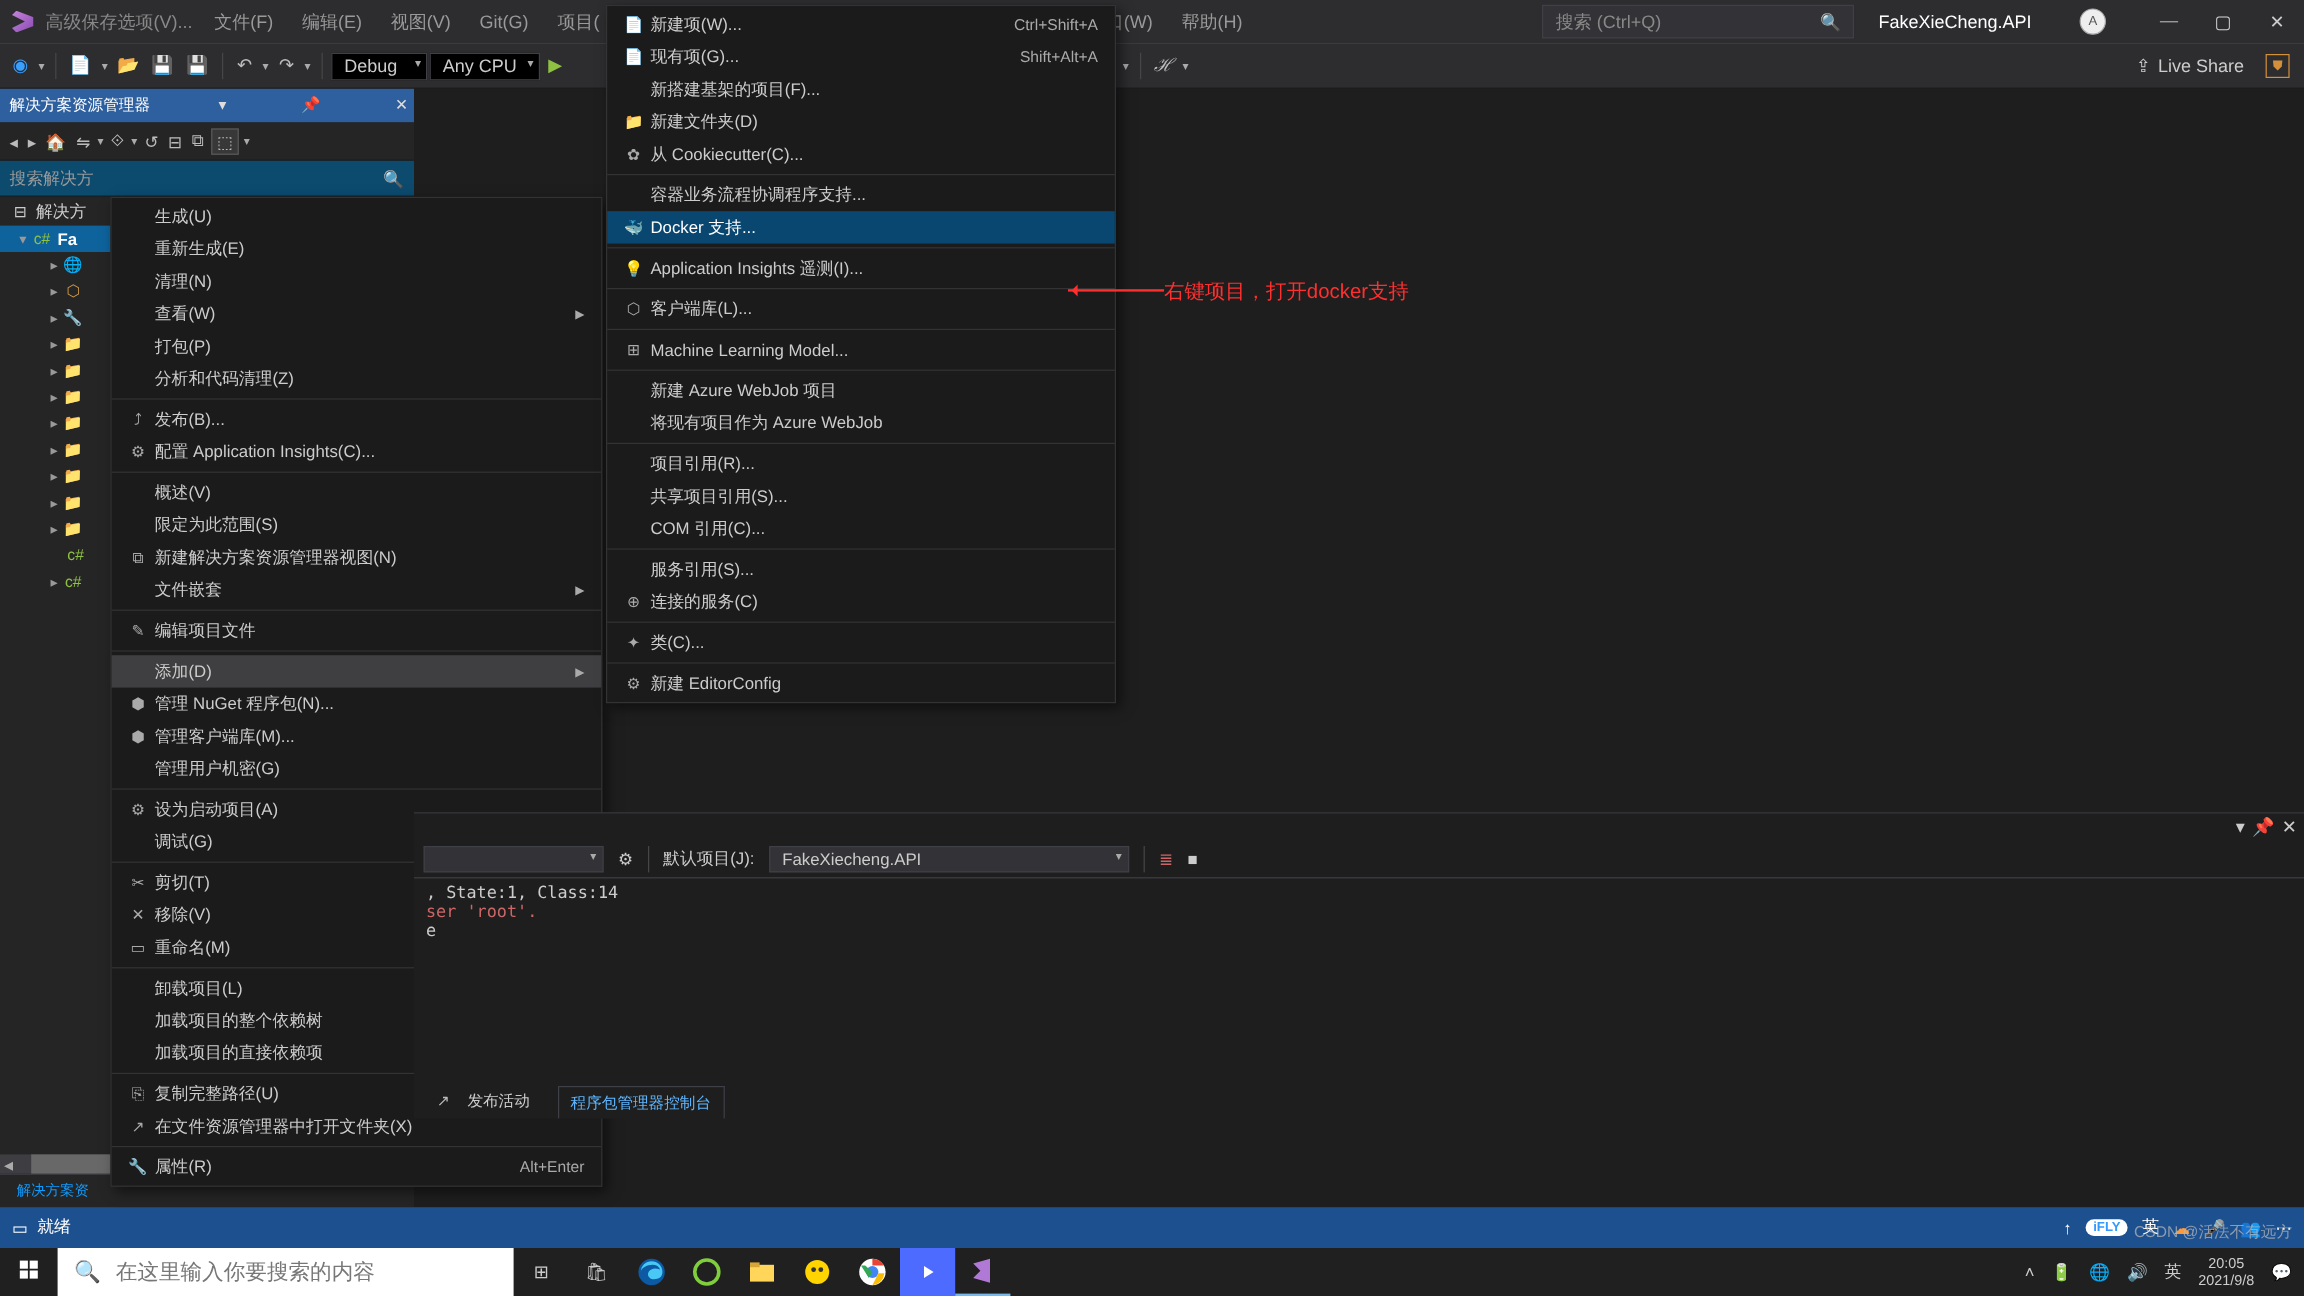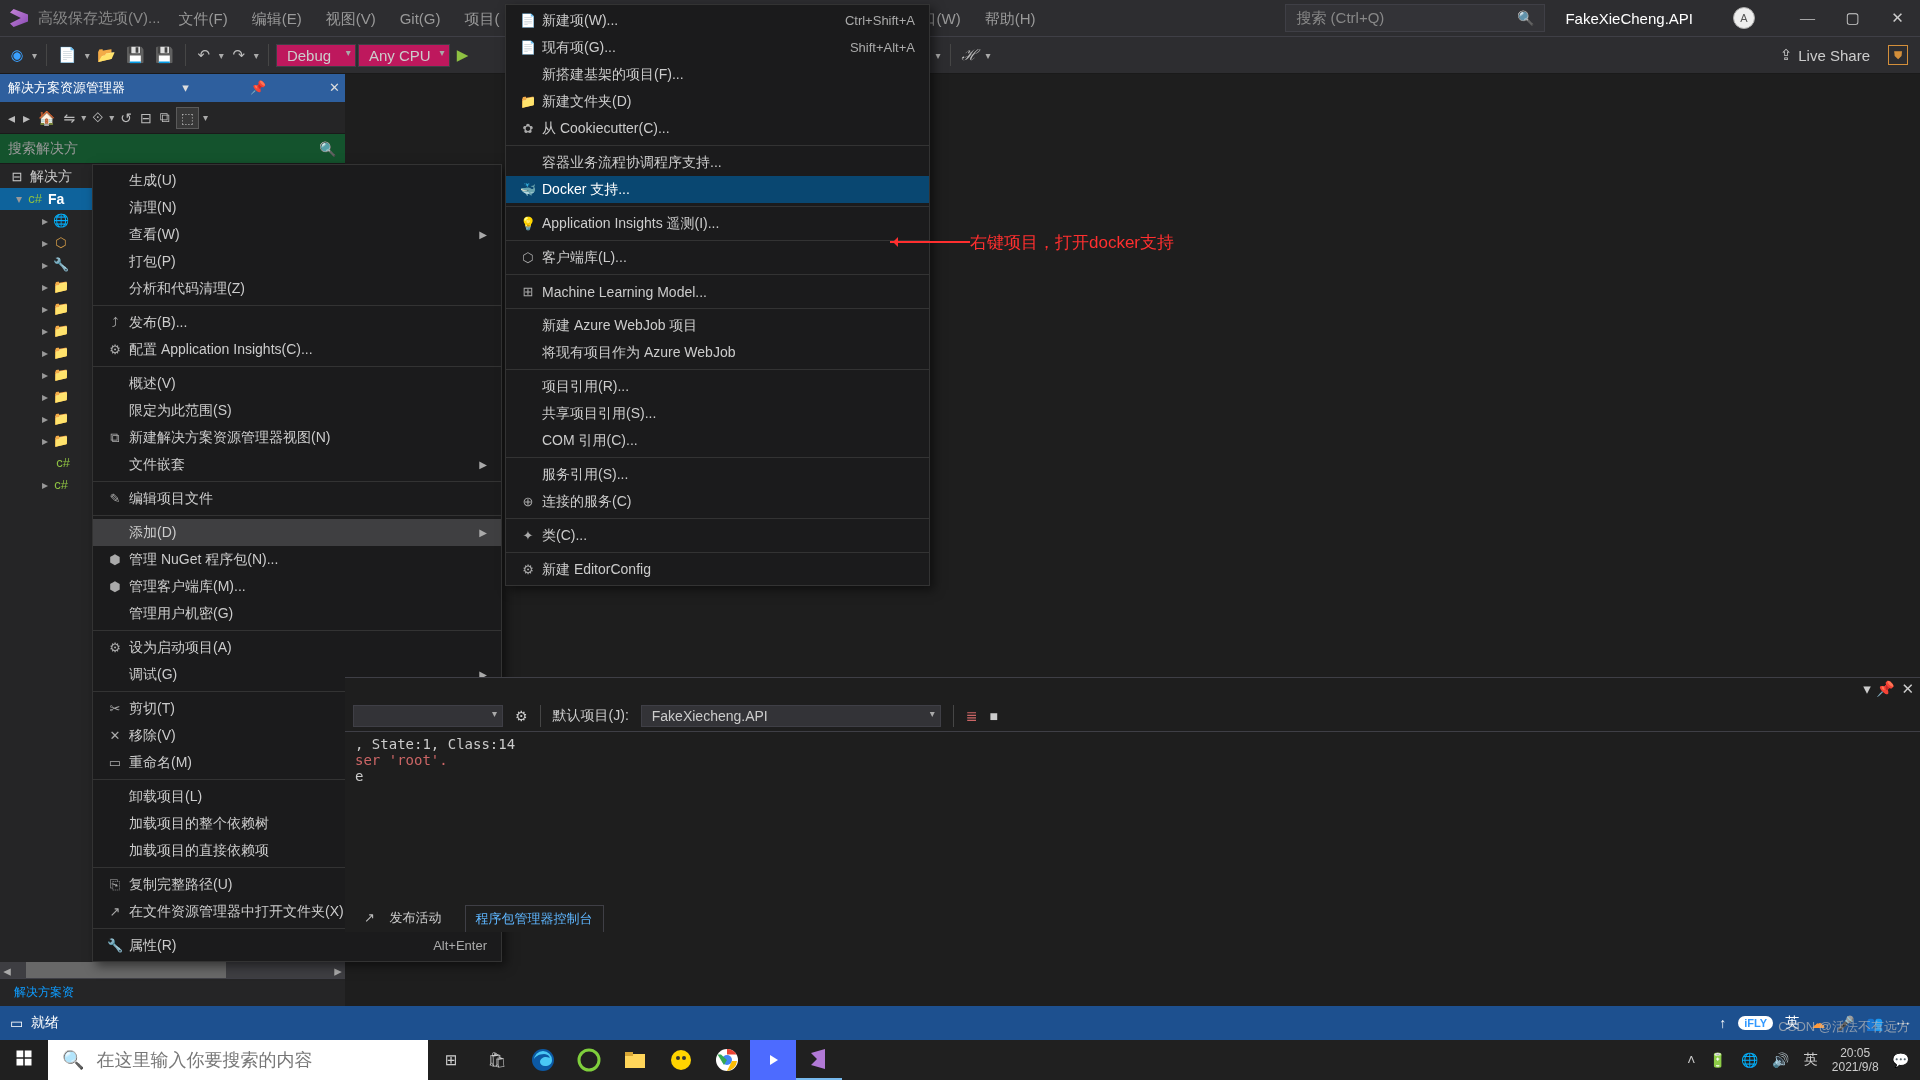--- a/index.html
+++ b/index.html
@@ -14,36 +14,36 @@
 #titlebar .spacer{flex:1}
 #titlebar .search{width:260px;height:28px;background:#333337;border:1px solid #3f3f46;display:flex;align-items:center;color:#888;padding:0 10px;margin-right:20px}
 #titlebar .search .mag{margin-left:auto;font-size:14px}
 #titlebar .proj{color:#fff;margin-right:40px;font-weight:500}
 #titlebar .avatar{width:22px;height:22px;border-radius:50%;background:#eee;border:1px solid #aaa;display:flex;align-items:center;justify-content:center;font-size:11px;color:#555;margin-right:30px}
 #titlebar .wbtn{width:45px;text-align:center;color:#ccc;font-family:Segoe UI Symbol}
 
 #toolbar{height:37px;background:#2d2d30;display:flex;align-items:center;padding:0 6px;border-bottom:1px solid #1a1a1a;gap:2px}
 #toolbar .sep{width:1px;height:22px;background:#464646;margin:0 5px}
 #toolbar .tb{color:#bbb;padding:0 4px;line-height:24px;min-width:22px;text-align:center;cursor:default;font-family:"Segoe UI Symbol"}
-#toolbar .combo{background:#be185d;border:1px solid #3f3f46;padding:2px 18px 2px 10px;position:relative;color:#ccc;min-width:80px}
+#toolbar .combo{background:#000000;border:1px solid #3f3f46;padding:2px 18px 2px 10px;position:relative;color:#ccc;min-width:80px}
 #toolbar .combo::after{content:"▾";position:absolute;right:4px;top:2px;font-size:10px;color:#aaa}
 #toolbar .dd{color:#aaa;font-size:10px;padding:0 2px}
 #toolbar .run-arrow{color:#8ec142}
 #toolbar .ls{margin-left:auto;color:#ccc;display:flex;align-items:center;gap:6px;padding-right:6px}
 #toolbar .admin{width:20px;height:20px;border:1px solid #d48f3a;color:#d48f3a;display:flex;align-items:center;justify-content:center;font-size:11px;margin-left:12px}
 
 #main{position:absolute;top:74px;left:0;right:0;bottom:74px;background:#1e1e1e}
 
 #solex{position:absolute;left:0;top:0;width:345px;height:100%;background:#252526;display:flex;flex-direction:column}
 #solex .header{background:#2e5f9e;color:#fff;height:28px;display:flex;align-items:center;padding-left:8px;font-size:13px}
 #solex .header .hbtn{margin-left:auto;color:#ddd;padding:0 5px;cursor:default;font-family:Segoe UI Symbol}
 #solex .toolbar{height:32px;background:#252526;display:flex;align-items:center;gap:4px;padding:0 6px;border-bottom:1px solid #1a1a1a}
 #solex .toolbar .tb{color:#bbb;font-size:14px;padding:0 2px;cursor:default}
 #solex .toolbar .tb.boxed{border:1px solid #5a5a5a;background:#383838;padding:2px 4px}
-#solex .search{height:30px;background:#14532d;display:flex;align-items:center;padding:0 8px;color:#999;border-bottom:1px solid #1a1a1a;font-size:14px}
+#solex .search{height:30px;background:#0c4a6e;display:flex;align-items:center;padding:0 8px;color:#999;border-bottom:1px solid #1a1a1a;font-size:14px}
 #solex .search .mag{margin-left:auto}
 #solex .tree{flex:1;overflow:hidden;font-size:14px;padding-top:2px}
 #solex .tree .row{display:flex;align-items:center;height:22px;padding-right:6px;color:#ccc}
 #solex .tree .row.sel{background:#0e639c;color:#fff}
 #solex .tree .ar{width:14px;text-align:center;color:#999;font-size:12px}
 #solex .tree .ic{width:18px;height:16px;margin-right:4px;font-size:13px;text-align:center}
 #solex .bottom-tab{height:28px;background:#252526;border-top:1px solid #3f3f46;display:flex;align-items:center;padding-left:6px}
 #solex .bottom-tab span{color:#0e9cff;font-size:12px;padding:4px 8px}
 #solex .scroll{position:absolute;bottom:28px;left:0;right:0;height:16px;background:#3e3e42;display:flex}
 #solex .scroll .thumb{background:#686868;height:100%;width:200px;margin-left:12px}
@@ -251,20 +251,24 @@
       </div>
   </div>
 
   <div class="ctx" id="ctx1" style="left:92px;top:90px;width:410px">
       <div class="item">
         <span class="ci"></span>
         <span class="lbl">生成(U)</span>
       </div>
       <div class="item">
         <span class="ci"></span>
+        <span class="lbl">重新生成(E)</span>
+      </div>
+      <div class="item">
+        <span class="ci"></span>
         <span class="lbl">清理(N)</span>
       </div>
       <div class="item">
         <span class="ci"></span>
         <span class="lbl">查看(W)</span>
         <span class="sub">▶</span>
       </div>
       <div class="item">
         <span class="ci"></span>
         <span class="lbl">打包(P)</span>

